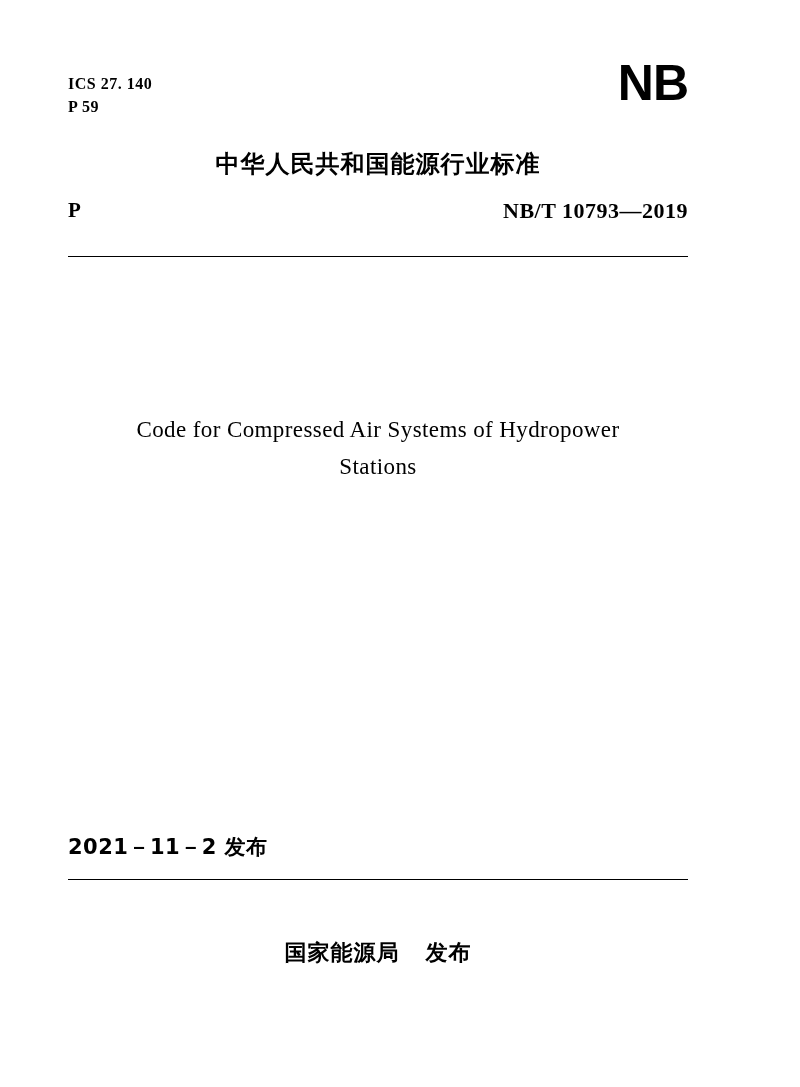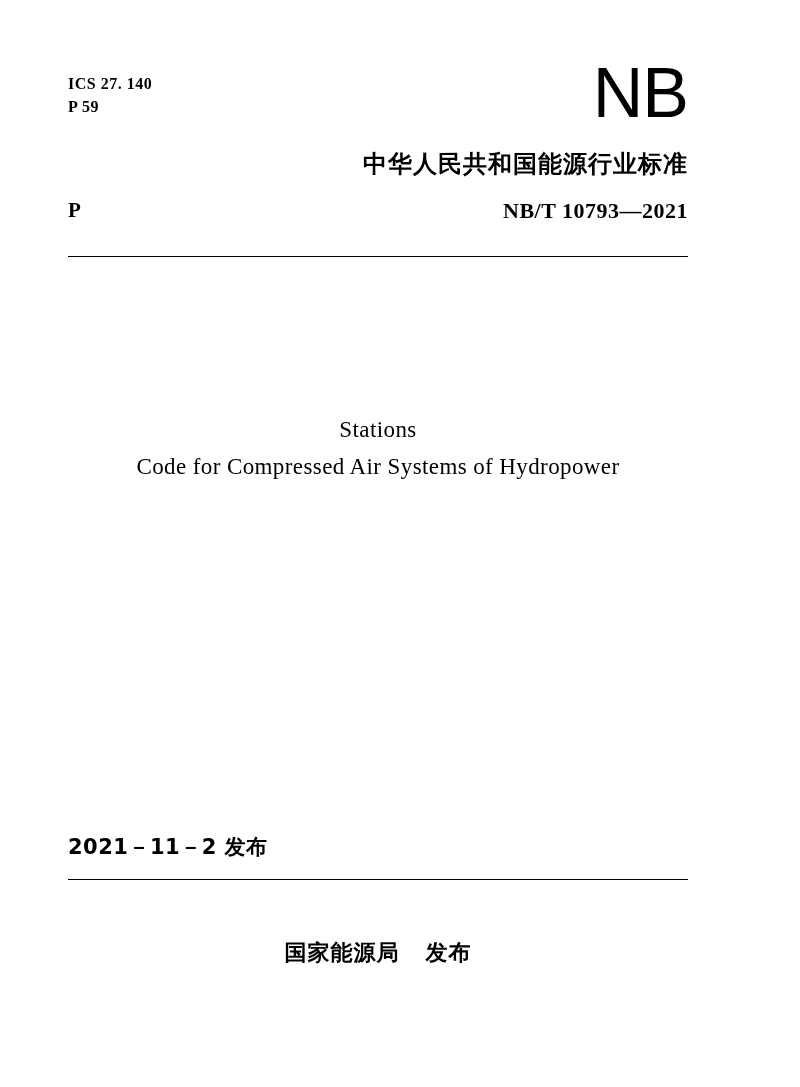--- a/index.html
+++ b/index.html
@@ -47,33 +47,33 @@
     font-weight: bold;
     font-size: 16px;
     line-height: 1.45;
     letter-spacing: 0.5px;
   }
   .nb-logo {
     position: absolute;
     right: 0;
     top: -14px;
     font-family: "Liberation Sans", sans-serif;
-    font-weight: normal;
-    font-size: 70px;
+    font-weight: bold;
+    font-size: 50px;
     letter-spacing: -1px;
     line-height: 1;
   }
 
   
   .std-title {
     position: absolute;
     left: 0;
     top: 148px;
     width: 620px;
-    text-align: right;
+    text-align: center;
     font-family: "DejaVu Sans", sans-serif;
     font-weight: bold;
     font-size: 24px;
     letter-spacing: 1px;
   }
 
   .code-row {
     position: absolute;
     left: 0;
     top: 198px;
@@ -184,28 +184,28 @@
         <div>ICS 27. 140</div>
         <div>P 59</div>
       </div>
       <div class="nb-logo">NB</div>
     </div>
 
     <div class="std-title">中华人民共和国能源行业标准</div>
 
     <div class="code-row">
       <div class="code-letter">P</div>
-      <div class="code-number">NB/T 10793—2021</div>
+      <div class="code-number">NB/T 10793—2019</div>
     </div>
 
     <div class="rule rule-top"></div>
 
     <div class="sub-title">
+      <div>Code for Compressed Air Systems of Hydropower</div>
       <div>Stations</div>
-      <div>Code for Compressed Air Systems of Hydropower</div>
     </div>
 
     <div class="dates">
       <div class="date-issue">2021－11－2 发布</div>
     </div>
 
     <div class="rule rule-bottom"></div>
 
     <div class="publisher">
       <span>国家能源局</span><span class="gap"></span><span>发布</span>

